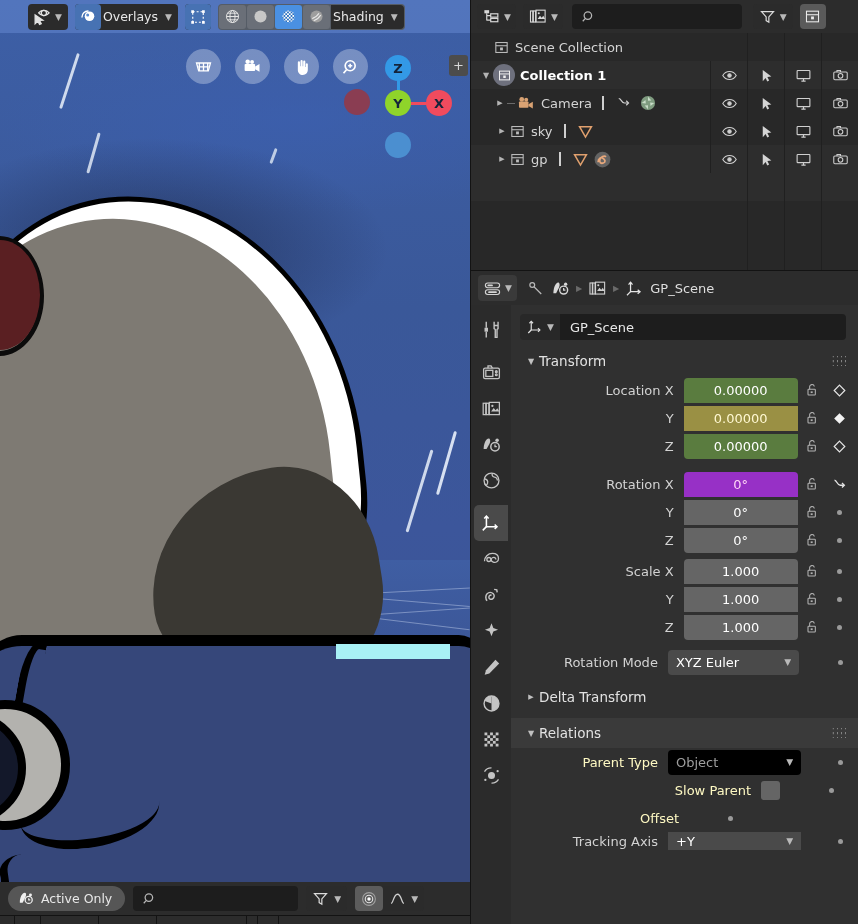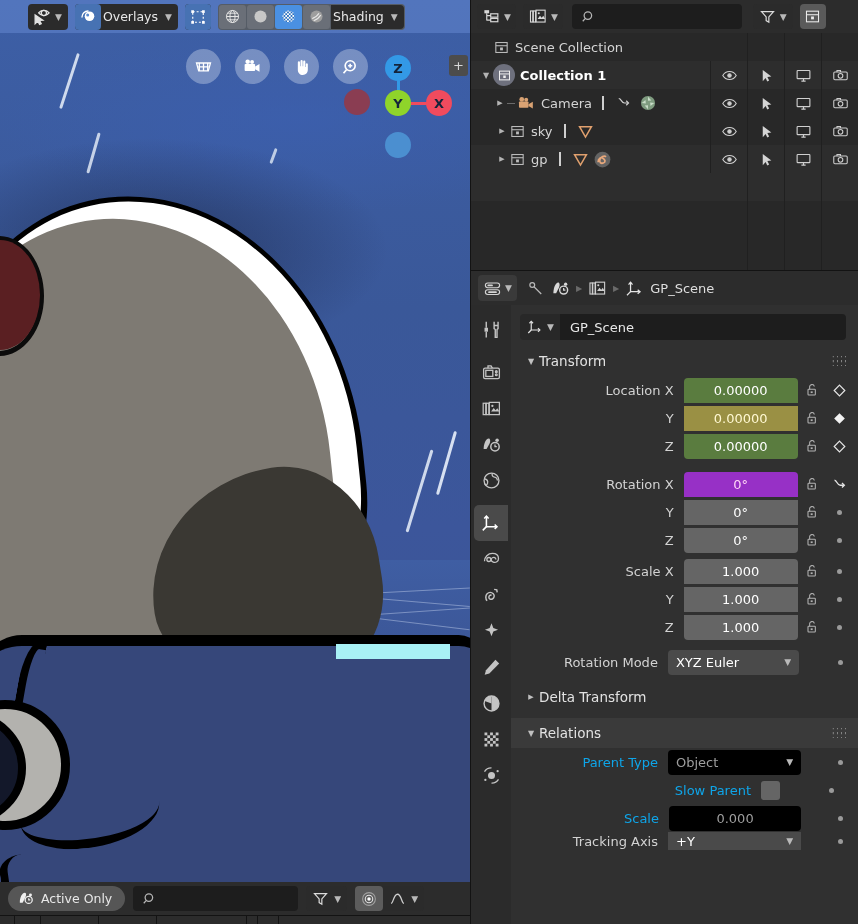--- a/index.html
+++ b/index.html
@@ -248,21 +248,21 @@
   .panel-hdr {
     display:flex; align-items:center; height: 30px; margin-top: 6px;
     padding-left: 12px; font-size: 13.5px; color:#e2e2e2;
   }
   .panel-hdr.sunken { background: #3a3a3a; }
   .panel-hdr .tri { width: 16px; font-size:8px; color:#c0c0c0; }
   .grip { margin-left:auto; margin-right:10px; color:#8a8a8a; font-size:9px; letter-spacing:1px; line-height:5px; }
 
   .prow { display:flex; align-items:center; height: 28px; margin: 0 0 0 0; padding-right: 6px; }
   .plabel { width: 178px; text-align:right; padding-right: 10px; font-size: 13px; color:#d2d2d2; }
-  .plabel.dim { color:#0ea5e9; }
+  .plabel.dim { color:#fef9c3; }
   .pfield {
     width: 118px; height: 25px; border-radius: 4px;
     display:flex; align-items:center; justify-content:center;
     font-size: 13px; color:#ffffff;
   }
   .pfield.grey { background:#656565; }
   .pfield.dark { background:#1d1d1d; }
   .pfield.dim  { background:#000000; color:#9e9e9e; }
   .pfield.grn  { background:#5a7c3f; }
   .pfield.olv  { background:#9a9044; color:#fff8d2; }
@@ -1104,22 +1104,21 @@
 
         <div class="prow">
           <span class="plabel dim" style="width:250px">Slow Parent</span>
           <span class="checkbox"></span>
           <span class="animcol" style="margin-left:38px">
               <span class="dot"></span>
             </span>
         </div>
 
         <div class="prow">
-          <span class="plabel dim">Scale</span>
-          <span class="pfield dim" style="width:150px">0.000</span>
+          <span class="plabel dim">Offset</span>
           <span class="animcol" style="margin-left:28px">
               <span class="dot"></span>
             </span>
         </div>
 
         <div class="prow cut" style="height:18px">
           <span class="plabel">Tracking Axis</span>
           <span class="pfield sel" style="width:150px">
             <span>+Y</span>
             <span class="chev" style="padding:0">▼</span>

